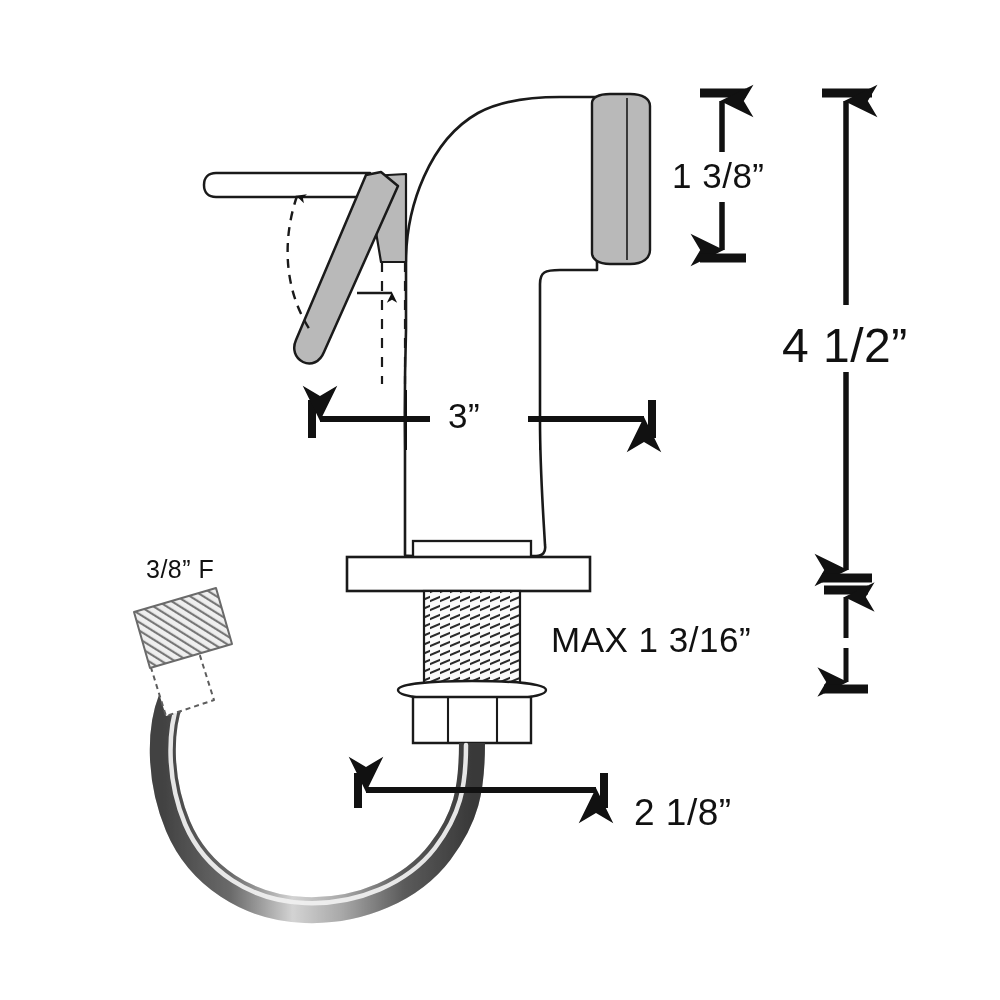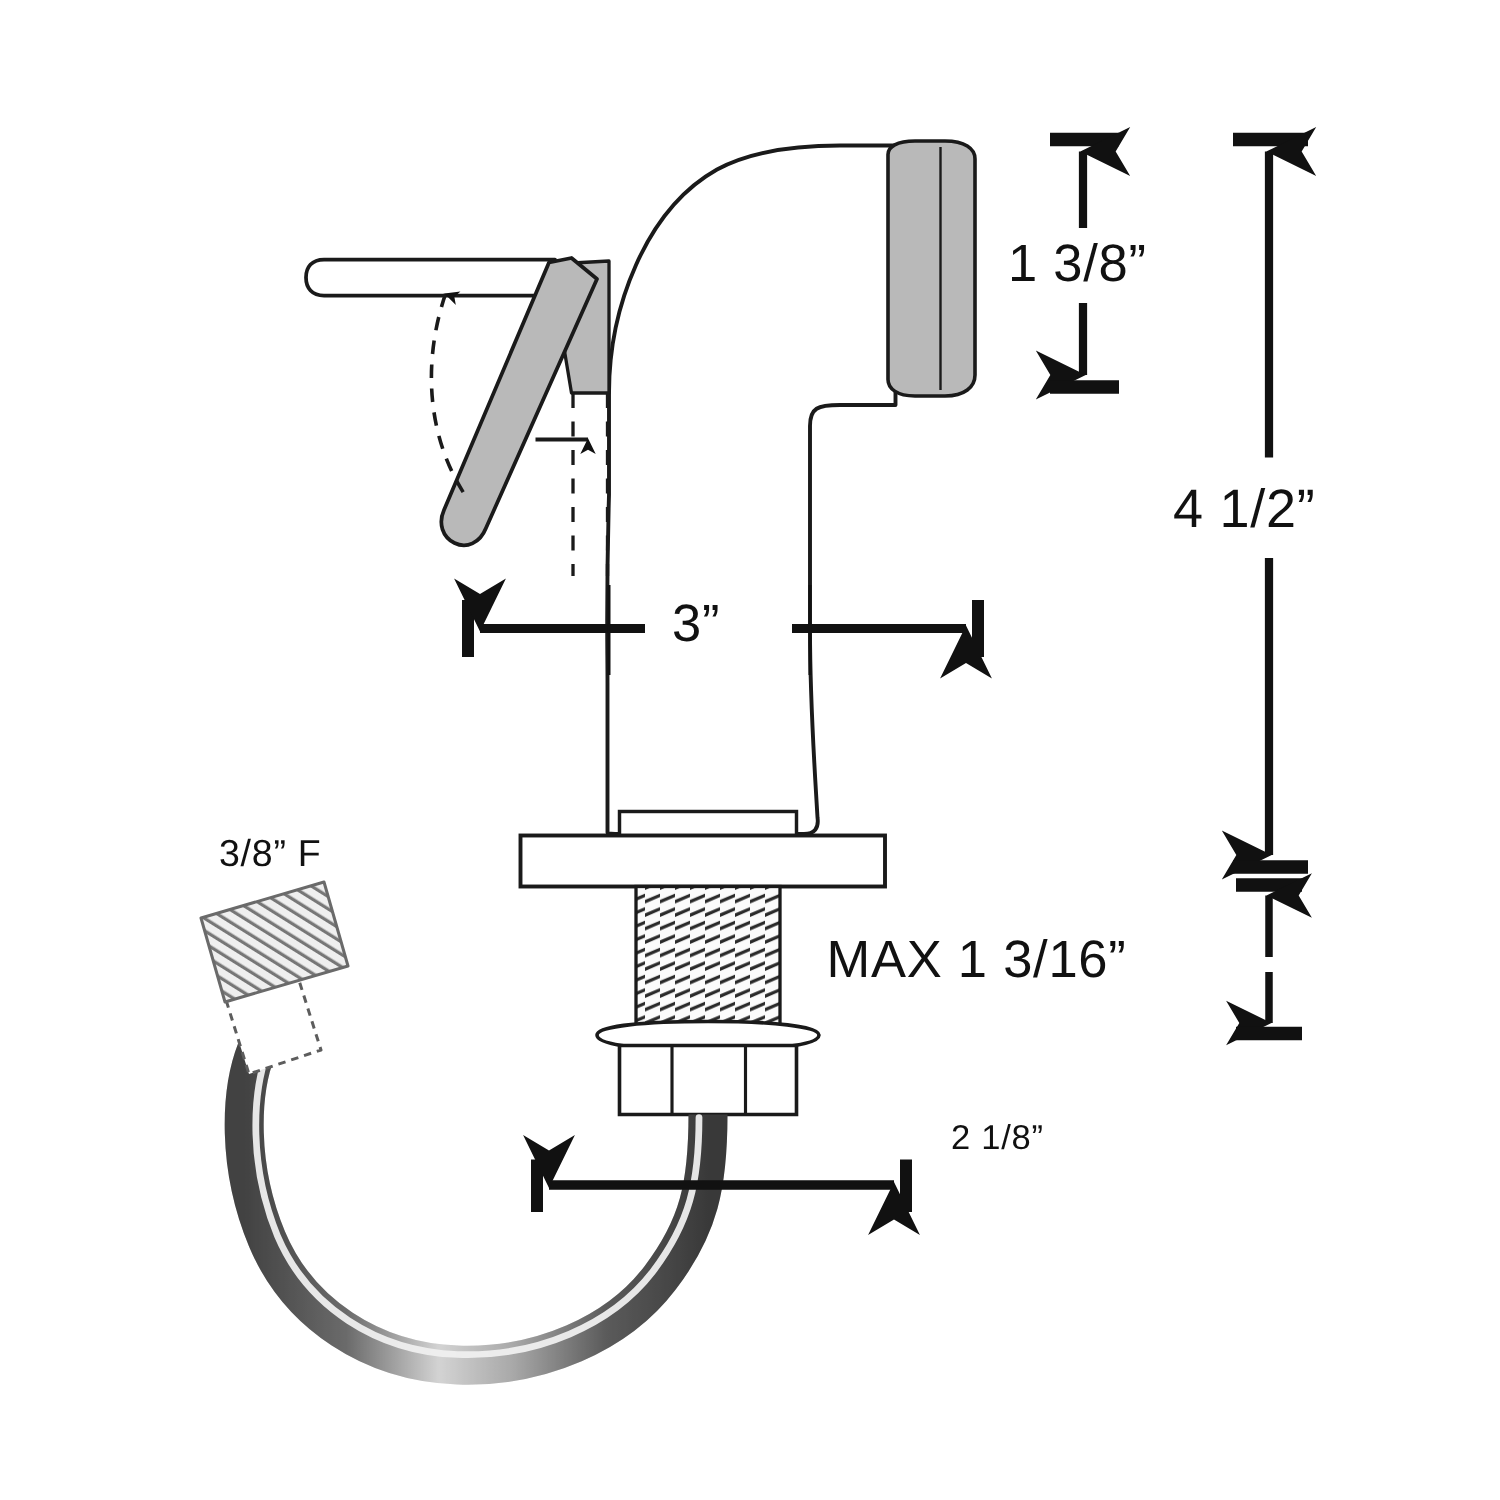--- a/index.html
+++ b/index.html
@@ -29,24 +29,24 @@
   }
   .dim-label {
     position: absolute;
     font-family: "Liberation Sans", sans-serif;
     color: #111111;
     white-space: nowrap;
     letter-spacing: 0.5px;
     font-weight: 400;
   }
   #label-1-3-8  { left: 672px; top: 156px;  font-size: 35px; }
-  #label-4-1-2  { left: 782px; top: 318px;  font-size: 36px; }
+  #label-4-1-2  { left: 782px; top: 318px;  font-size: 48px; }
   #label-3in    { left: 448px; top: 396px;  font-size: 35px; }
   #label-max    { left: 551px; top: 620px;  font-size: 35px; text-align: center; }
-  #label-2-1-8  { left: 634px; top: 745px;  font-size: 23px; }
+  #label-2-1-8  { left: 634px; top: 792px;  font-size: 37px; }
   #label-3-8-f  { left: 146px; top: 555px;  font-size: 25px; }
 </style>
 </head>
 <body>
 
 <div id="drawing-root">
 
   <svg class="sheet" viewBox="0 0 1000 1000">
     <defs>
       <linearGradient id="hoseGrad" x1="0" y1="0" x2="1" y2="0">

